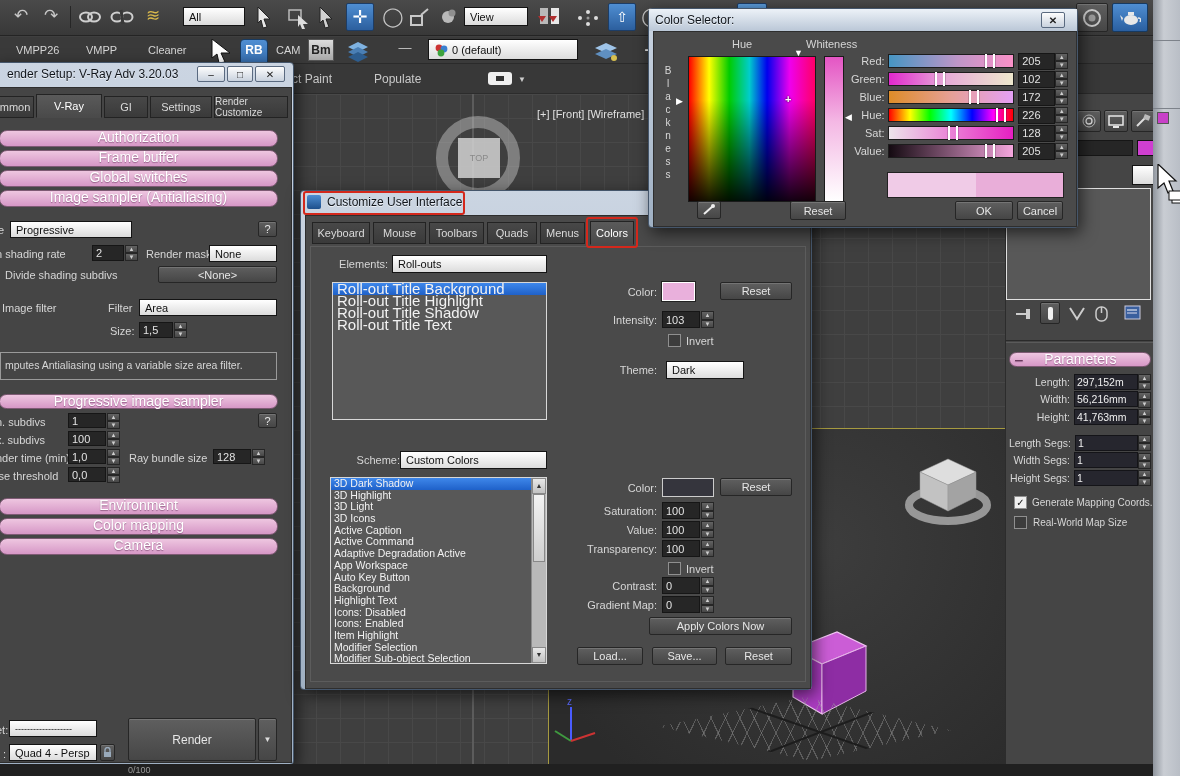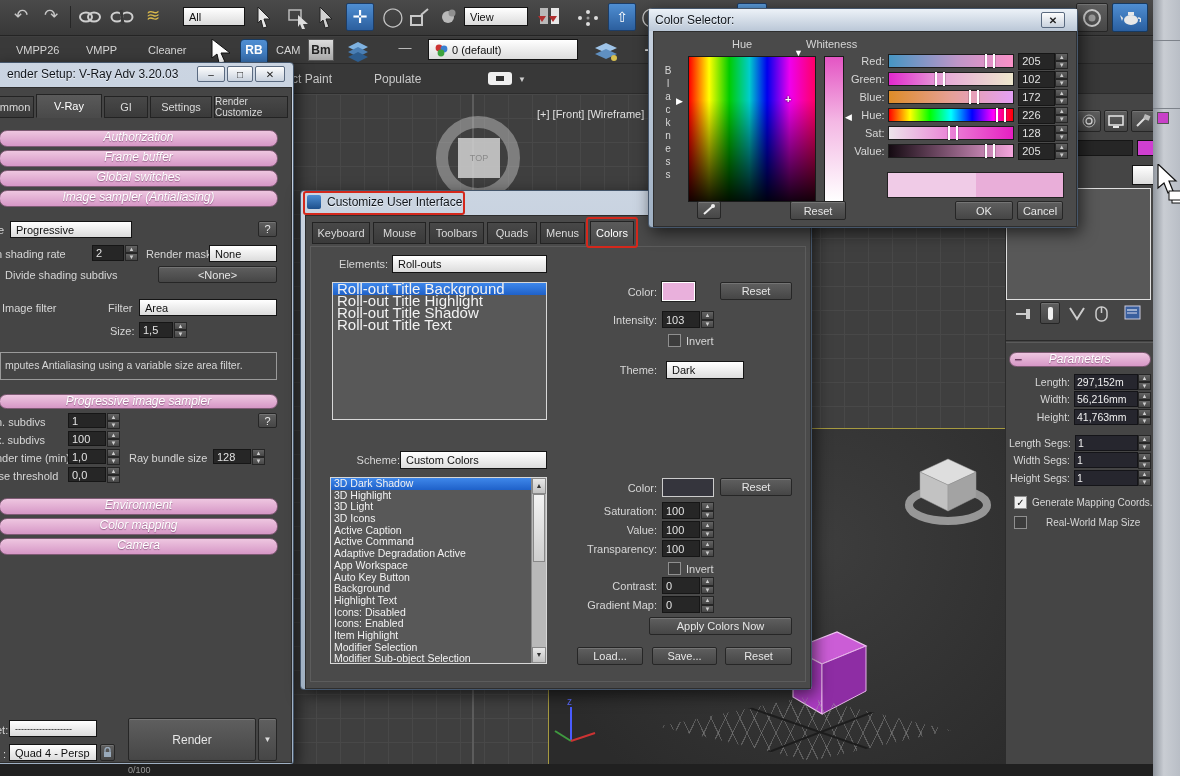--- a/index.html
+++ b/index.html
@@ -14,22 +14,22 @@
        box-shadow:inset 0 1px 0 rgba(255,255,255,.14);}
   .num{background:#262626;border:1px solid #161616;color:#e2e2e2;font-size:11px;
        display:flex;align-items:center;padding:0 3px;overflow:hidden;}
   .spin{display:flex;flex-direction:column;width:13px;}
   .spin i{flex:1;font-style:normal;background:linear-gradient(#636363,#474747);border:1px solid #262626;
        color:#cfcfcf;font-size:6px;line-height:6px;text-align:center;}
   .wdd{background:linear-gradient(#ffffff,#dcdcdc);border:1px solid #141414;color:#101010;font-size:11px;
        display:flex;align-items:center;padding:0 2px 0 5px;justify-content:space-between;}
   .wdd .dda{font-size:8px;color:#222;padding-left:3px;}
   .rbar{height:15px;margin:0 0 3px 0;background:linear-gradient(#eec6e0,#d697c6);border:1px solid #7e5a74;
-       border-radius:8px;color:#fff;font-size:12px;line-height:13px;text-align:center;
-       text-shadow:0 1px 1px rgba(90,40,80,.55);font-style:italic;}
+       border-radius:8px;color:#fff;font-size:14px;line-height:13px;text-align:center;
+       text-shadow:0 1px 1px rgba(90,40,80,.55);}
   .list{background:#585858;border:1px solid #d8d8d8;overflow:hidden;}
   .li{height:12px;line-height:12px;padding-left:4px;font-size:15px;color:#f2f2f2;white-space:nowrap;}
   .li.sel{background:linear-gradient(#3e87ea,#1f61c9);}
   .li2{height:11.7px;line-height:11.7px;padding-left:3px;font-size:10.5px;color:#f2f2f2;white-space:nowrap;}
   .li2.sel{background:linear-gradient(#3e87ea,#1f61c9);}
   .cbx{width:11px;height:11px;background:#3c3c3c;border:1px solid #8f8f8f;font-size:10px;line-height:11px;
        text-align:center;color:#111;}
   .cbx.on{background:#f0f0f0;}
   
   .aero{background:linear-gradient(#cbd5e2,#9fb0c3);border:1px solid #45566b;border-radius:4px;
@@ -327,21 +327,21 @@
           <div class="spin" style="height:15px">
             <i>▲</i>
             <i>▼</i>
           </div>
         </div>
       </div>
     <div class="w" style="left:8px;top:402px;display:flex;align-items:center;gap:5px">
       <span class="cbx on">✓</span>
       <span style="font-size:10px;color:#d6d6d6">Generate Mapping Coords.</span>
     </div>
-    <div class="w" style="left:8px;top:422px;display:flex;align-items:center;gap:19px">
+    <div class="w" style="left:8px;top:422px;display:flex;align-items:center;gap:6px">
       <span class="cbx"></span>
       <span style="font-size:10px;color:#d6d6d6">Real-World Map Size</span>
     </div>
   </div>
 
   <div class="w btn" style="left:1076px;top:3px;width:32px;height:29px;z-index:10">
     <svg width="20" height="20">
         <circle cx="10" cy="10" r="8" fill="none" stroke="#c8c8c8" stroke-width="2"></circle>
         <circle cx="10" cy="10" r="3.5" fill="#999"></circle>
       </svg>

